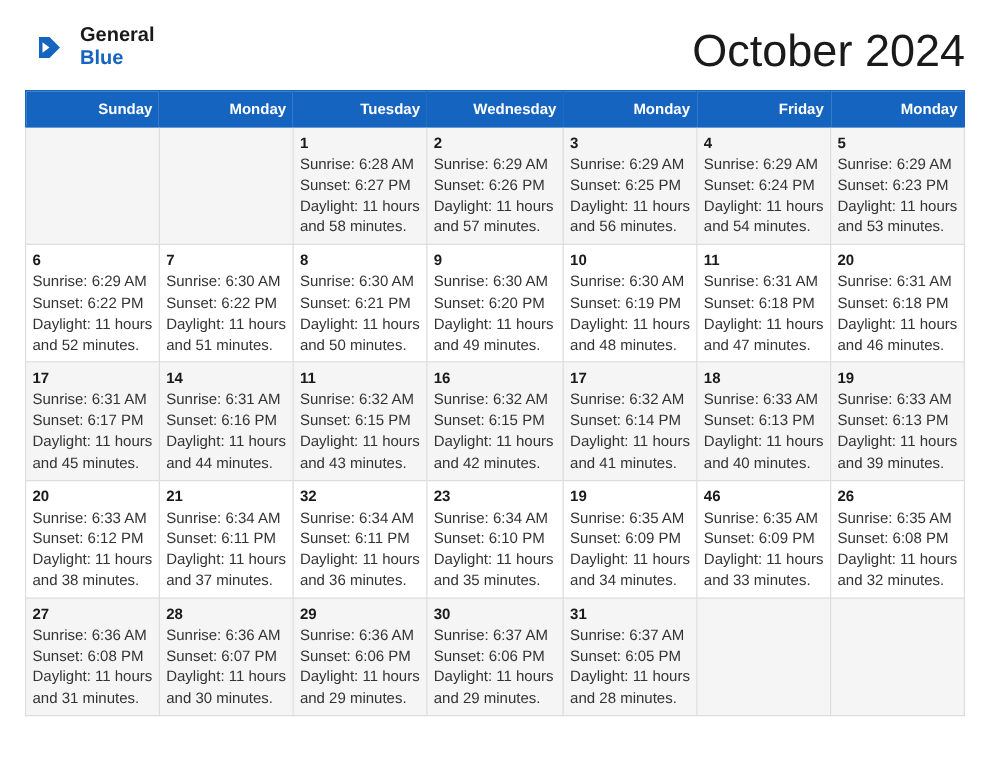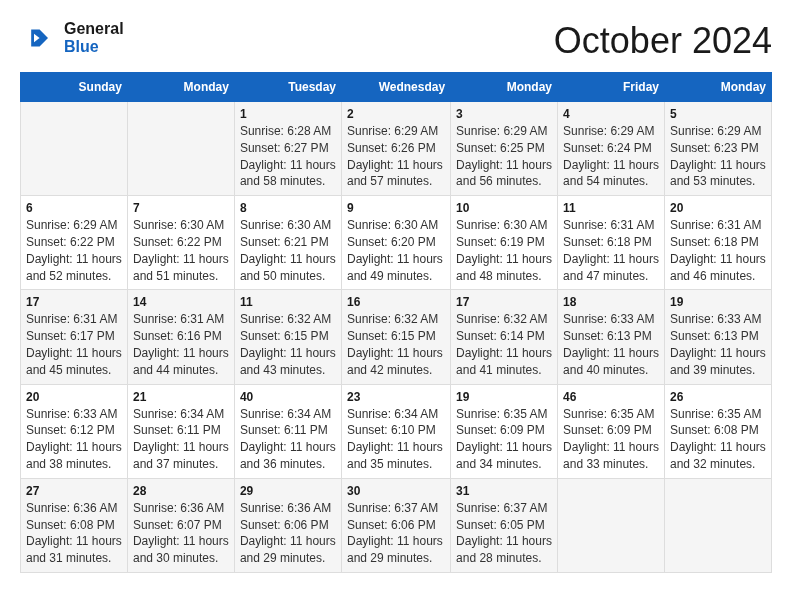--- a/index.html
+++ b/index.html
@@ -264,21 +264,21 @@
 and 38 minutes.</div>
         </td>
         <td>
           <span class="day-num">21</span>
           <div class="day-info" style="white-space: pre-line;">Sunrise: 6:34 AM
 Sunset: 6:11 PM
 Daylight: 11 hours
 and 37 minutes.</div>
         </td>
         <td>
-          <span class="day-num">40</span>
+          <span class="day-num">32</span>
           <div class="day-info" style="white-space: pre-line;">Sunrise: 6:34 AM
 Sunset: 6:11 PM
 Daylight: 11 hours
 and 36 minutes.</div>
         </td>
         <td>
           <span class="day-num">23</span>
           <div class="day-info" style="white-space: pre-line;">Sunrise: 6:34 AM
 Sunset: 6:10 PM
 Daylight: 11 hours

